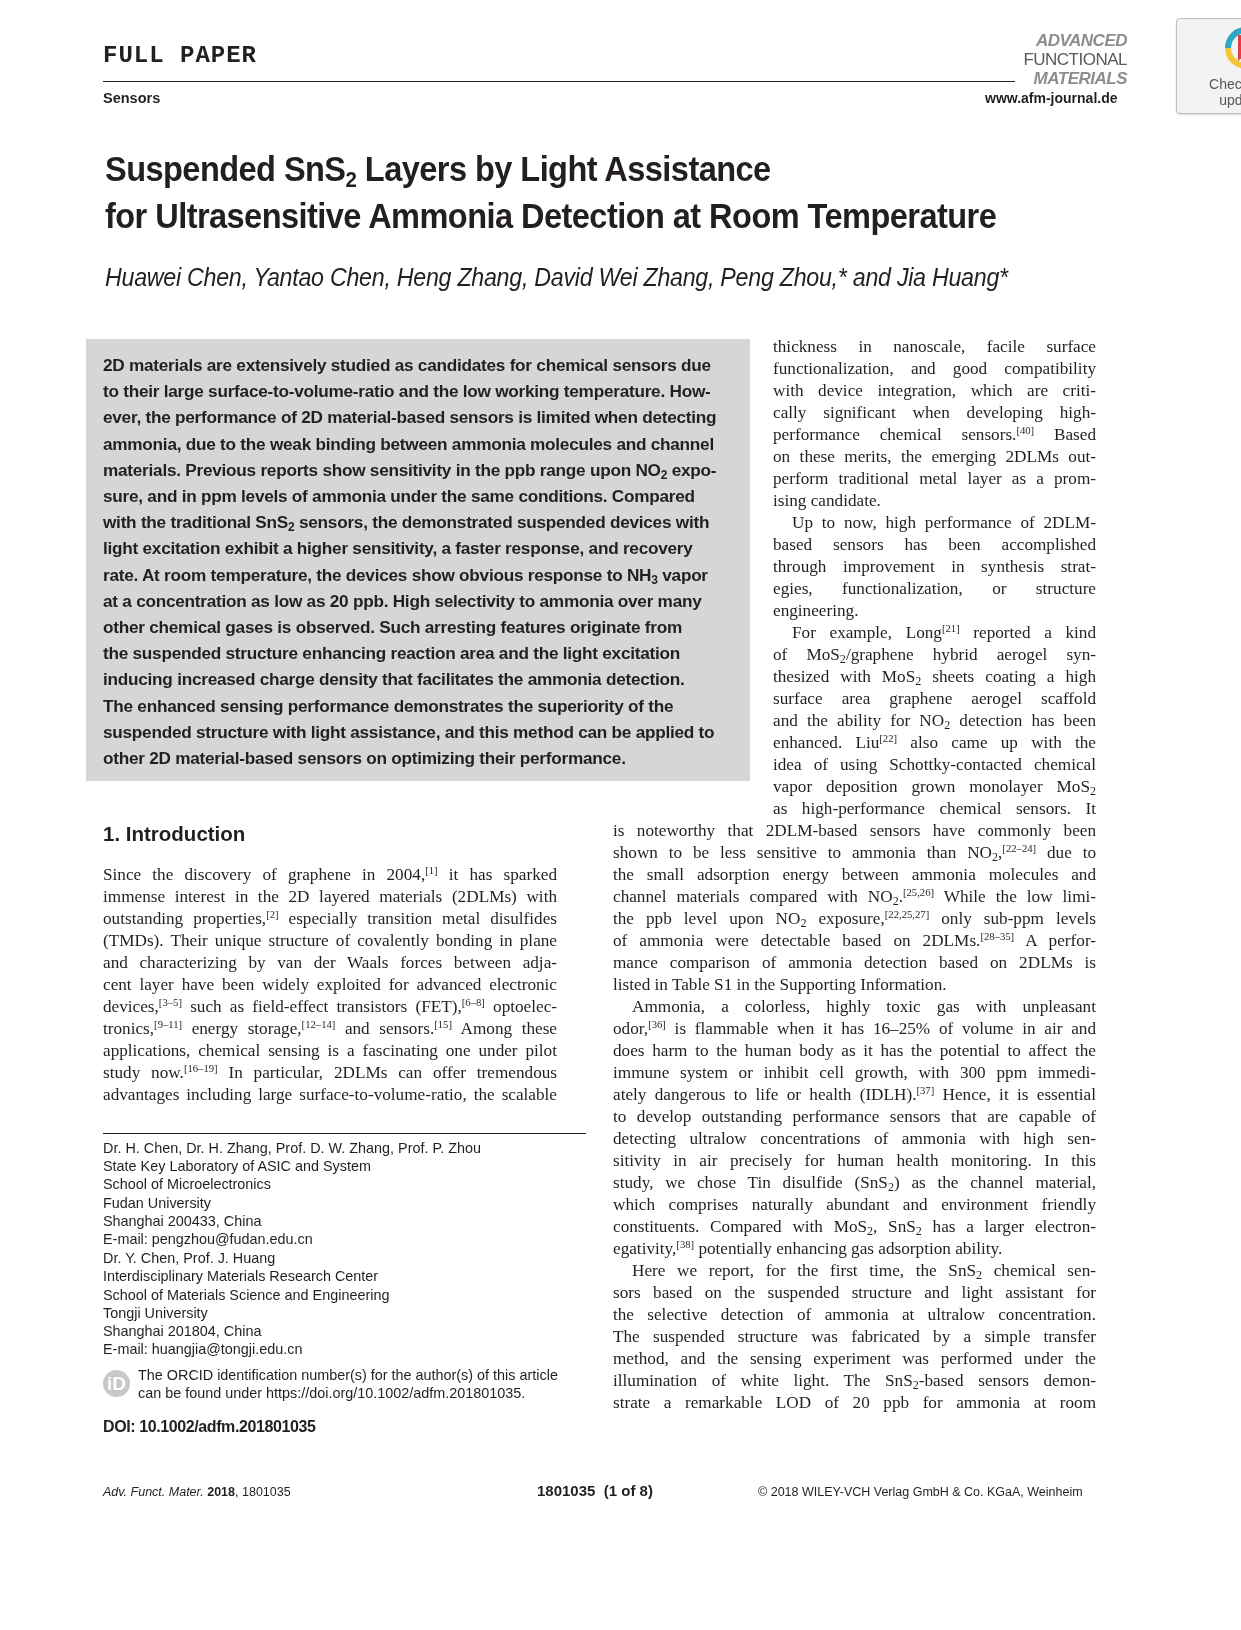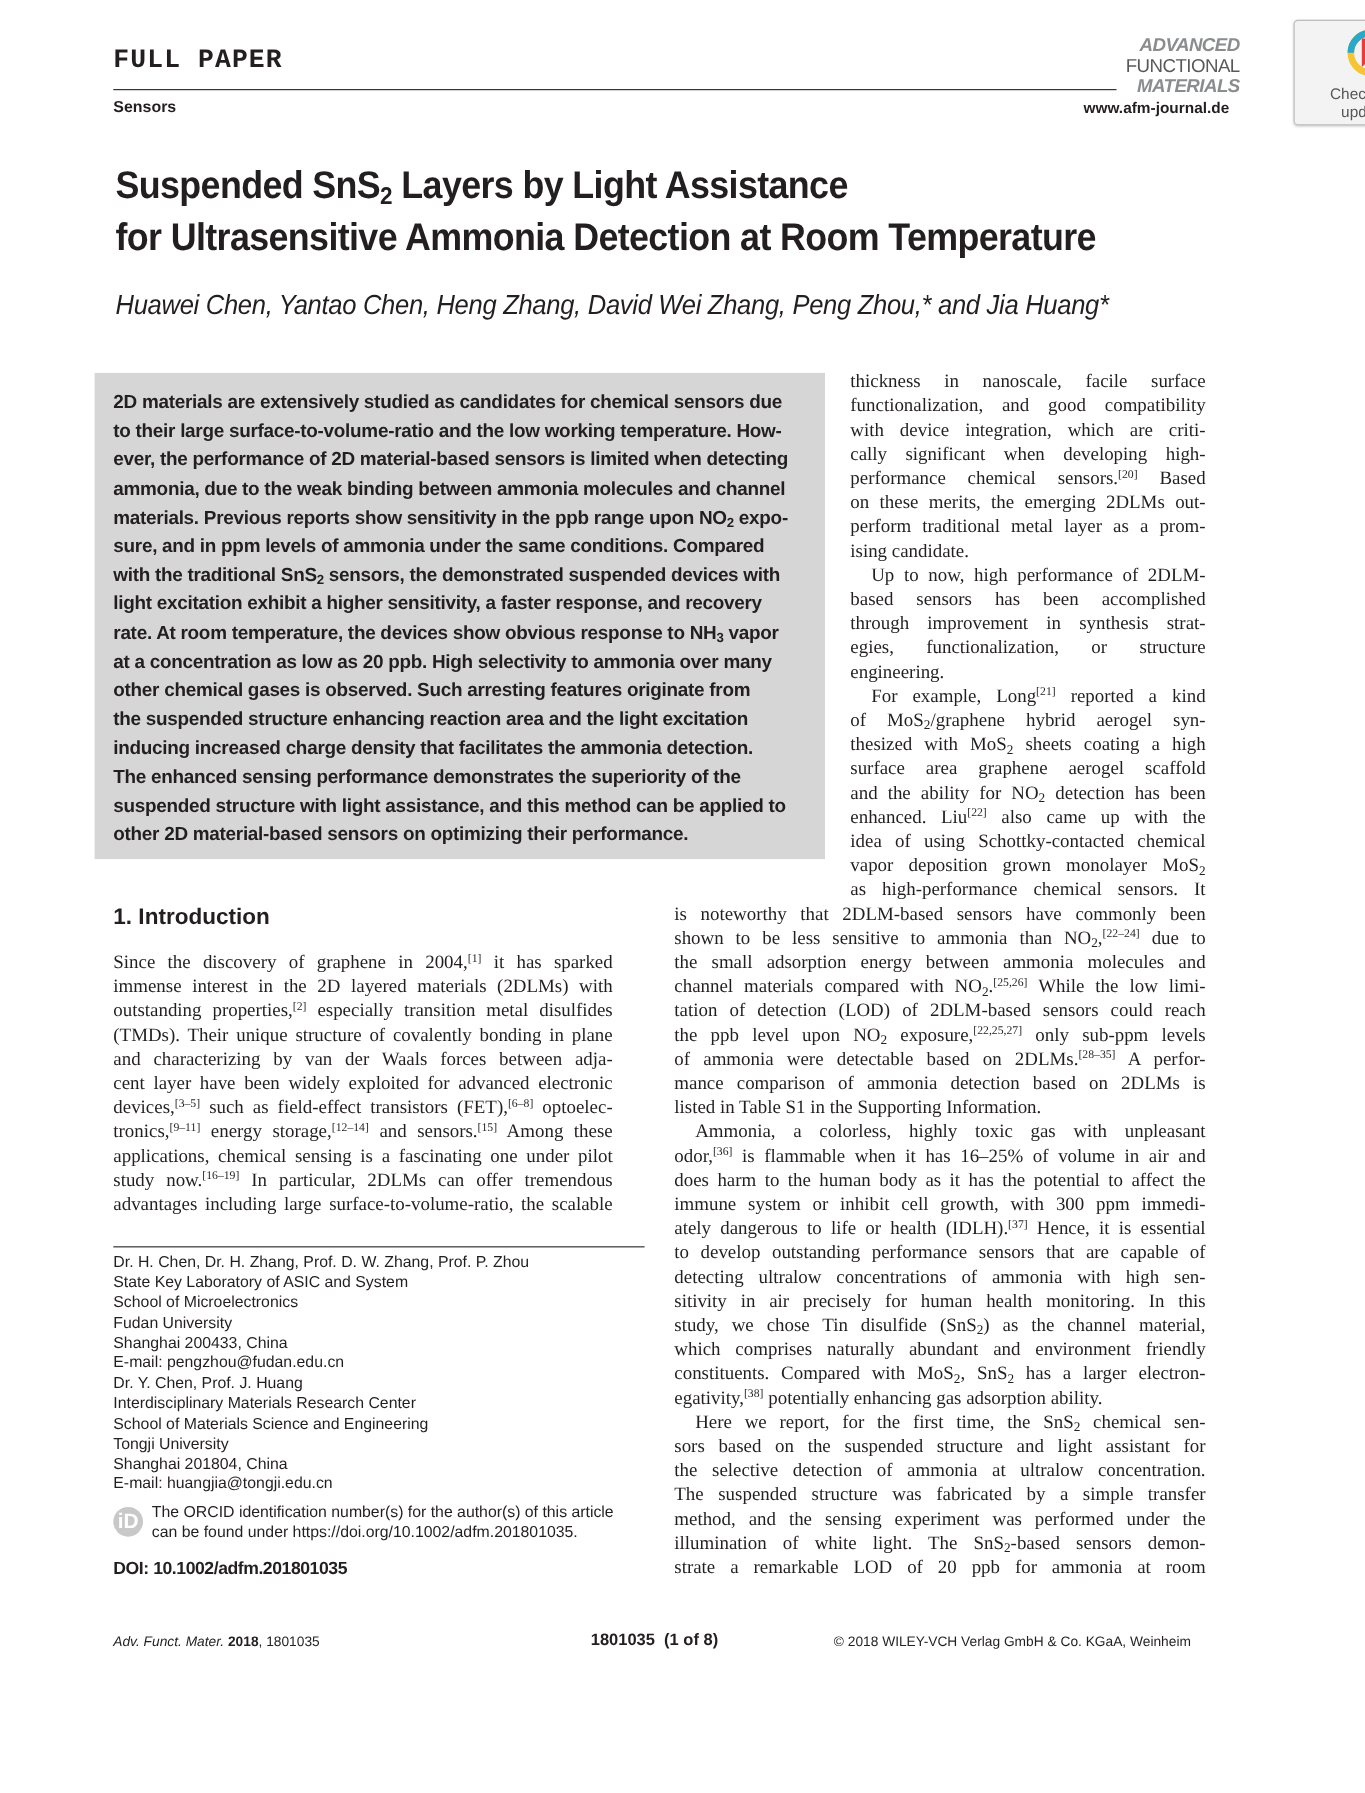--- a/index.html
+++ b/index.html
@@ -109,21 +109,21 @@
     <span class="ln">The enhanced sensing performance demonstrates the superiority of the</span>
     <span class="ln">suspended structure with light assistance, and this method can be applied to</span>
     <span class="ln">other 2D material-based sensors on optimizing their performance.</span>
   </div>
 
 <div id="right-top" class="abs serif col">
     <span class="ln">thickness in nanoscale, facile surface</span>
     <span class="ln">functionalization, and good compatibility</span>
     <span class="ln">with device integration, which are criti-</span>
     <span class="ln">cally significant when developing high-</span>
-    <span class="ln">performance chemical sensors.<sup>[20]</sup> Based</span>
+    <span class="ln">performance chemical sensors.<sup>[40]</sup> Based</span>
     <span class="ln">on these merits, the emerging 2DLMs out-</span>
     <span class="ln">perform traditional metal layer as a prom-</span>
     <span class="ln last">ising candidate.</span>
     <span class="ln ind">Up to now, high performance of 2DLM-</span>
     <span class="ln">based sensors has been accomplished</span>
     <span class="ln">through improvement in synthesis strat-</span>
     <span class="ln">egies, functionalization, or structure</span>
     <span class="ln last">engineering.</span>
     <span class="ln ind">For example, Long<sup>[21]</sup> reported a kind</span>
     <span class="ln">of MoS<sub>2</sub>/graphene hybrid aerogel syn-</span>
@@ -148,21 +148,20 @@
     <span class="ln">tronics,<sup>[9–11]</sup> energy storage,<sup>[12–14]</sup> and sensors.<sup>[15]</sup> Among these</span>
     <span class="ln">applications, chemical sensing is a fascinating one under pilot</span>
     <span class="ln">study now.<sup>[16–19]</sup> In particular, 2DLMs can offer tremendous</span>
     <span class="ln">advantages including large surface-to-volume-ratio, the scalable</span>
   </div>
 <div id="right-bottom" class="abs serif col">
     <span class="ln">is noteworthy that 2DLM-based sensors have commonly been</span>
     <span class="ln">shown to be less sensitive to ammonia than NO<sub>2</sub>,<sup>[22–24]</sup> due to</span>
     <span class="ln">the small adsorption energy between ammonia molecules and</span>
     <span class="ln">channel materials compared with NO<sub>2</sub>.<sup>[25,26]</sup> While the low limi-</span>
-    <span class="ln">tation of detection (LOD) of 2DLM-based sensors could reach</span>
     <span class="ln">the ppb level upon NO<sub>2</sub> exposure,<sup>[22,25,27]</sup> only sub-ppm levels</span>
     <span class="ln">of ammonia were detectable based on 2DLMs.<sup>[28–35]</sup> A perfor-</span>
     <span class="ln">mance comparison of ammonia detection based on 2DLMs is</span>
     <span class="ln last">listed in Table S1 in the Supporting Information.</span>
     <span class="ln ind">Ammonia, a colorless, highly toxic gas with unpleasant</span>
     <span class="ln">odor,<sup>[36]</sup> is flammable when it has 16–25% of volume in air and</span>
     <span class="ln">does harm to the human body as it has the potential to affect the</span>
     <span class="ln">immune system or inhibit cell growth, with 300 ppm immedi-</span>
     <span class="ln">ately dangerous to life or health (IDLH).<sup>[37]</sup> Hence, it is essential</span>
     <span class="ln">to develop outstanding performance sensors that are capable of</span>

